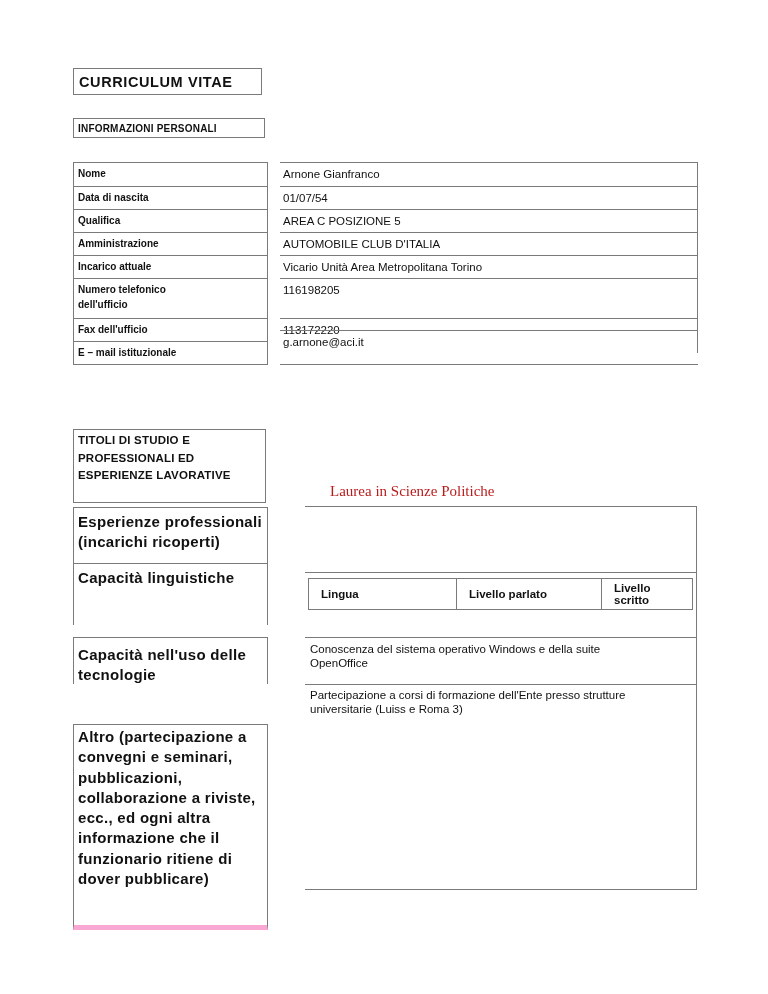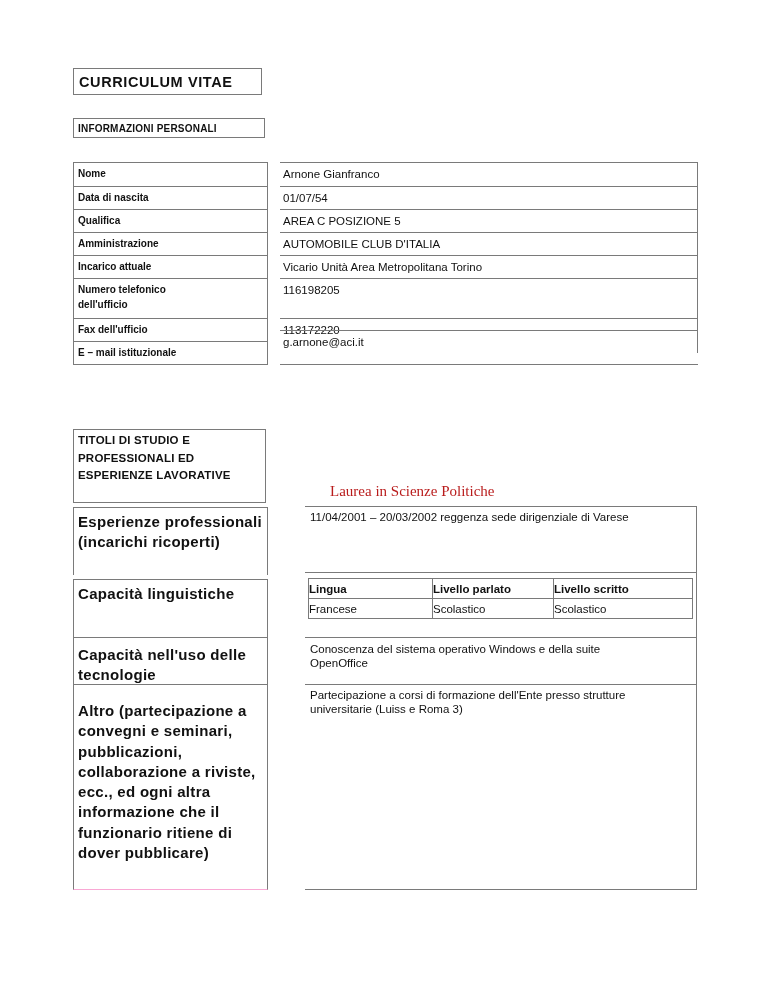--- a/index.html
+++ b/index.html
@@ -13,21 +13,21 @@
   
   .pi-left { left:73px; width:195px; border-left:1px solid #7a7a7a; border-right:1px solid #7a7a7a; border-top:1px solid #7a7a7a; padding:3px 0 0 4px; }
   .pi-right { left:280px; width:418px; border-right:1px solid #7a7a7a; border-top:1px solid #7a7a7a; padding:4px 0 0 3px; }
   .pi-bottom-l { left:73px; width:195px; height:1px; background:#7a7a7a; }
   .pi-bottom-r { left:280px; width:418px; height:1px; background:#7a7a7a; }
   .titoli-box { left:73px; top:429px; width:193px; height:74px; font-weight:bold; font-size:11.5px; line-height:17.5px; padding:2px 0 0 4px; letter-spacing:0.2px; }
   .laurea { left:306px; top:483px; font-family:"Liberation Serif", serif; font-size:15px; color:#b91c1c;margin-left:24px; }
   .sec-left { left:73px; width:195px; border-left:1px solid #7a7a7a; border-right:1px solid #7a7a7a; border-top:1px solid #7a7a7a; padding:4px 0 0 4px; font-weight:bold; font-size:15px; line-height:20px; letter-spacing:0.3px; }
   .sec-right { left:305px; width:392px; border-right:1px solid #7a7a7a; border-top:1px solid #7a7a7a; padding:4px 0 0 5px; font-size:11.5px; line-height:13.5px; }
   .lang-table { position:absolute; left:308px; top:578px; width:385px; border-collapse:collapse; font-size:11.5px; }
-  .lang-table td, .lang-table th { border:1px solid #7a7a7a; padding:3px 0; text-align:left; height:13px; }
+  .lang-table td, .lang-table th { border:1px solid #7a7a7a; padding:3px 12px; text-align:left; height:13px; }
   .lang-table th { font-weight:bold; }
 </style>
 </head>
 <body>
 
 <div class="abs boxed title-box">CURRICULUM  VITAE</div>
 <div class="abs boxed sub-box">INFORMAZIONI PERSONALI</div>
 
 <div class="abs pi-left lbl" style="top:162px;height:24px;">Nome</div>
 <div class="abs pi-right val" style="top:162px;height:24px;padding-top:4px;">Arnone Gianfranco</div>
@@ -53,36 +53,30 @@
 <div class="abs pi-left lbl" style="top:341px;height:23px;">E – mail istituzionale</div>
 <div class="abs pi-right val" style="top:330px;height:23px;">g.arnone@aci.it</div>
 
 <div class="abs pi-bottom-l" style="top:364px;"></div>
 <div class="abs pi-bottom-r" style="top:364px;"></div>
 
 <div class="abs boxed titoli-box">TITOLI DI STUDIO E PROFESSIONALI ED ESPERIENZE LAVORATIVE</div>
 <div class="abs laurea">Laurea in Scienze Politiche</div>
 
 <div class="abs sec-left" style="top:507px;height:68px;">Esperienze professionali (incarichi ricoperti)</div>
-<div class="abs sec-left" style="top:579px;height:62px;">Capacità linguistiche</div>
+<div class="abs sec-left" style="top:563px;height:62px;">Capacità linguistiche</div>
 <div class="abs sec-left" style="top:637px;height:47px;padding-top:7px;">Capacità nell'uso delle tecnologie</div>
-<div class="abs sec-left" style="top:684px;height:206px;padding-top:16px;line-height:20.3px;border-bottom:1px solid #f9a8d4;">Altro (partecipazione a convegni e seminari, pubblicazioni, collaborazione a riviste, ecc., ed ogni altra informazione che il funzionario ritiene di dover pubblicare)</div>
+<div class="abs sec-left" style="top:724px;height:206px;padding-top:2px;line-height:20.3px;border-bottom:5px solid #f9a8d4;">Altro (partecipazione a convegni e seminari, pubblicazioni, collaborazione a riviste, ecc., ed ogni altra informazione che il funzionario ritiene di dover pubblicare)</div>
 
 <div class="abs sec-right" style="top:506px;height:66px;">
-  <div>11/04/2001 – 20/03/2002 reggenza sede dirigenziale di Varese</div>
 </div>
 <div class="abs sec-right" style="top:572px;height:65px;"></div>
 <table class="lang-table">
   <tbody>
       <tr>
     <th style="width:123px;">Lingua</th>
     <th style="width:120px;">Livello parlato</th>
     <th>Livello scritto</th>
   </tr>
-  <tr>
-    <td>Francese</td>
-    <td>Scolastico</td>
-    <td>Scolastico</td>
-  </tr>
 </tbody>
   </table>
 <div class="abs sec-right" style="top:637px;height:47px;padding-top:5px;padding-right:40px;">Conoscenza del sistema operativo Windows e della suite OpenOffice</div>
 <div class="abs sec-right" style="top:684px;height:206px;padding-right:40px;border-bottom:1px solid #7a7a7a;">Partecipazione a corsi di formazione dell'Ente presso strutture universitarie  (Luiss e Roma 3)</div>
 
 </body></html>

